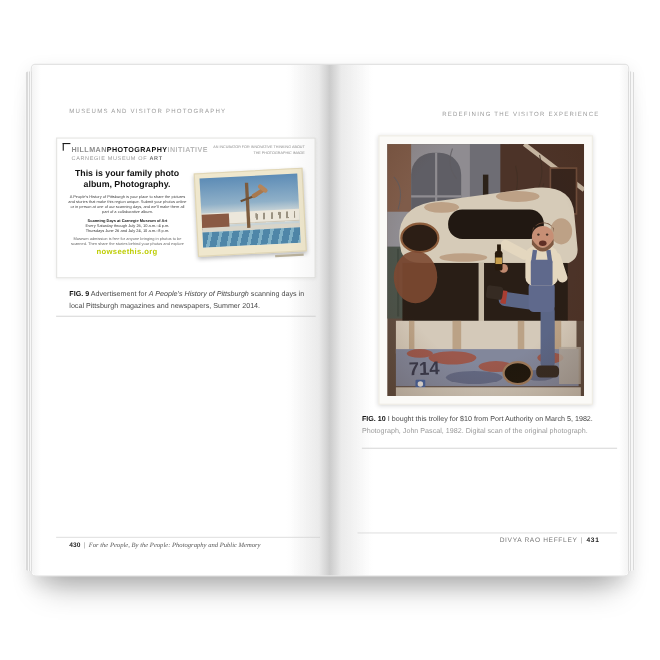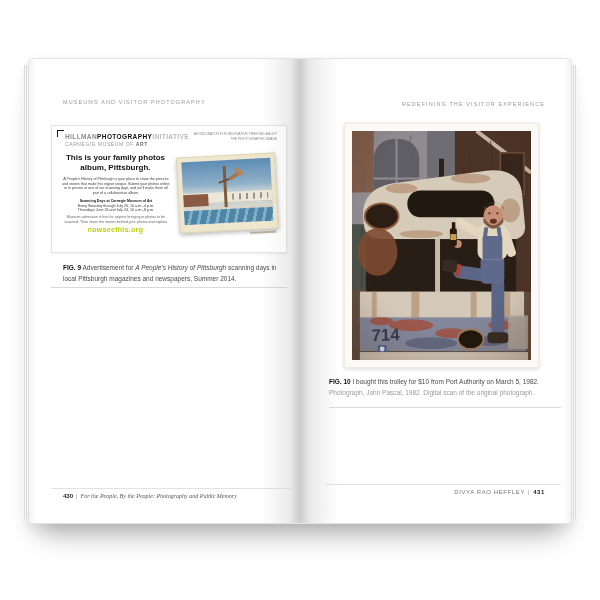--- a/index.html
+++ b/index.html
@@ -91,21 +91,21 @@
     <div class="running-head" style="left:34px;top:40px;">MUSEUMS AND VISITOR PHOTOGRAPHY</div>
 
     <div class="ad-card">
       <div class="corner-mark"></div>
       <div class="ad-logo"><span class="l1">HILLMAN</span><span class="l2">PHOTOGRAPHY</span><span class="l3">INITIATIVE</span></div>
       <div class="ad-sub"><span>CARNEGIE MUSEUM OF </span><b>ART</b></div>
       <div class="ad-tagline">AN INCUBATOR FOR INNOVATIVE THINKING ABOUT THE PHOTOGRAPHIC IMAGE</div>
 
       <div class="ad-content">
         <div class="ad-text">
-          <div class="ad-headline">This is your family photos album, Pittsburgh.</div>
+          <div class="ad-headline">This is your family photo album, Photography.</div>
           <div class="ad-body">
               <div class="t45">A People's History of Pittsburgh is your place to share the pictures and stories that make this region unique. Submit your photos online or in person at one of our scanning days, and we'll make them all part of a collaborative album.</div>
             </div>
           <div class="ad-sched">
               <div class="t45"><b>Scanning Days at Carnegie Museum of Art</b><br><span>Every Saturday through July 26, 10 a.m.–4 p.m.</span><br><span>Thursdays June 26 and July 24, 10 a.m.–8 p.m.</span></div>
             </div>
           <div class="ad-fine">
               <div class="t45">Museum admission is free for anyone bringing in photos to be scanned. Then share the stories behind your photos and explore the growing album online.</div>
             </div>
           <div class="ad-site" style="color: rgb(191, 206, 8);">nowseethis.org</div>

